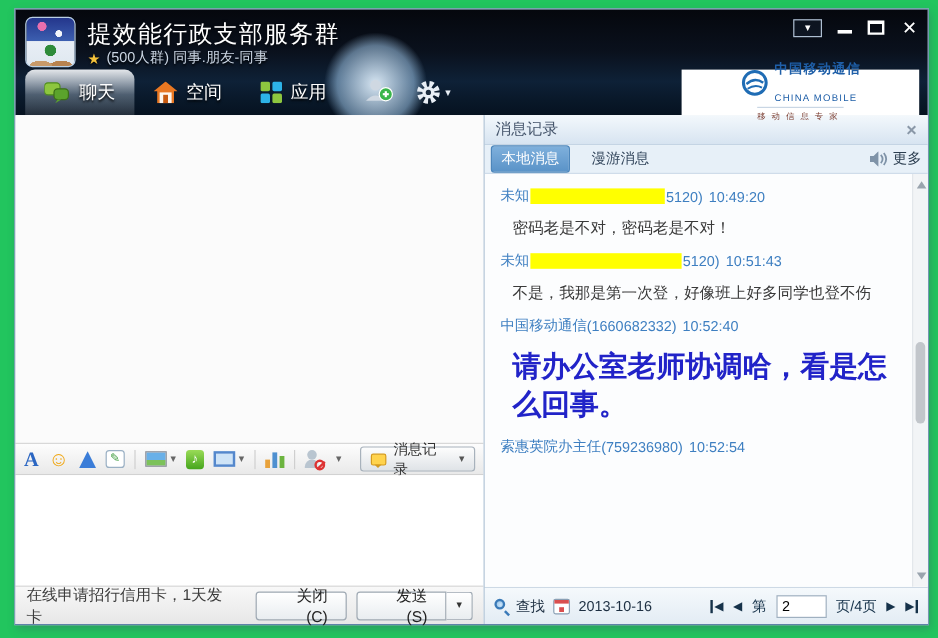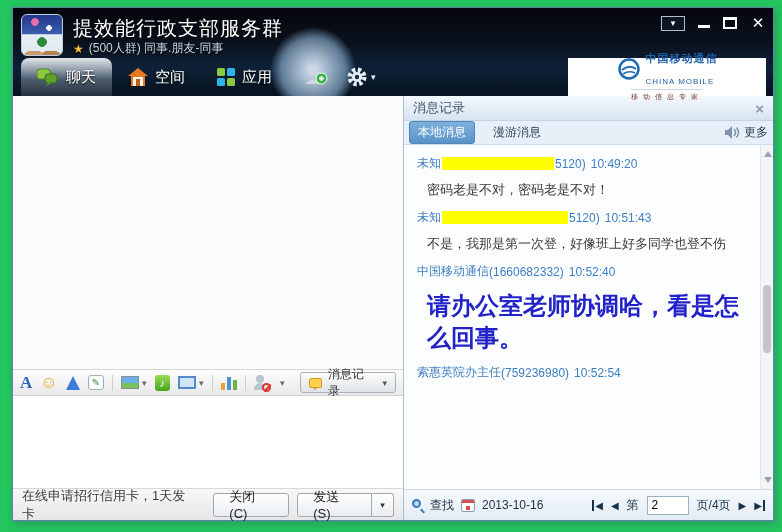--- a/index.html
+++ b/index.html
@@ -68,21 +68,21 @@
   .chat-display { flex:1; background:#fbfbfb; }
   .edit-toolbar { height:27px; background:linear-gradient(#fdfdfd,#e9e9e9);
     border-top:1px solid #d8d8d8; border-bottom:1px solid #d2d2d2;
     display:flex; align-items:center; padding:0 7px; gap:8px; }
   .chat-input { height:92px; background:#fff; }
   .left-footer { height:32px; background:linear-gradient(#f8f8f8,#e7e7e7);
     border-top:1px solid #d8d8d8; display:flex; align-items:center; padding:0 9px; gap:8px; }
   .promo { font-size:13px; color:#3c3c3c; }
   .btn { height:24px; padding:0 15px; border:1px solid #9fa9b3; border-radius:3px;
     background:linear-gradient(#ffffff,#e9edf0); font-size:13px; color:#222;
-    display:flex; align-items:center; font-family:inherit; }
+    display:flex; align-items:center; font-family:inherit;text-align:right; }
   .send-group { display:flex; }
   .send-main { border-radius:3px 0 0 3px; }
   .send-caret { width:22px; border:1px solid #9fa9b3; border-left:none; border-radius:0 3px 3px 0;
     background:linear-gradient(#ffffff,#e9edf0); font-size:9px; color:#333;
     display:flex; align-items:center; justify-content:center; }
   .spacer { margin-left:auto; }
 
   
   .ticon { display:flex; align-items:center; justify-content:center; height:20px; }
   .font-a { font-size:17px; font-weight:bold; color:#2b66c2; font-family:"Liberation Serif","DejaVu Serif",serif; }

